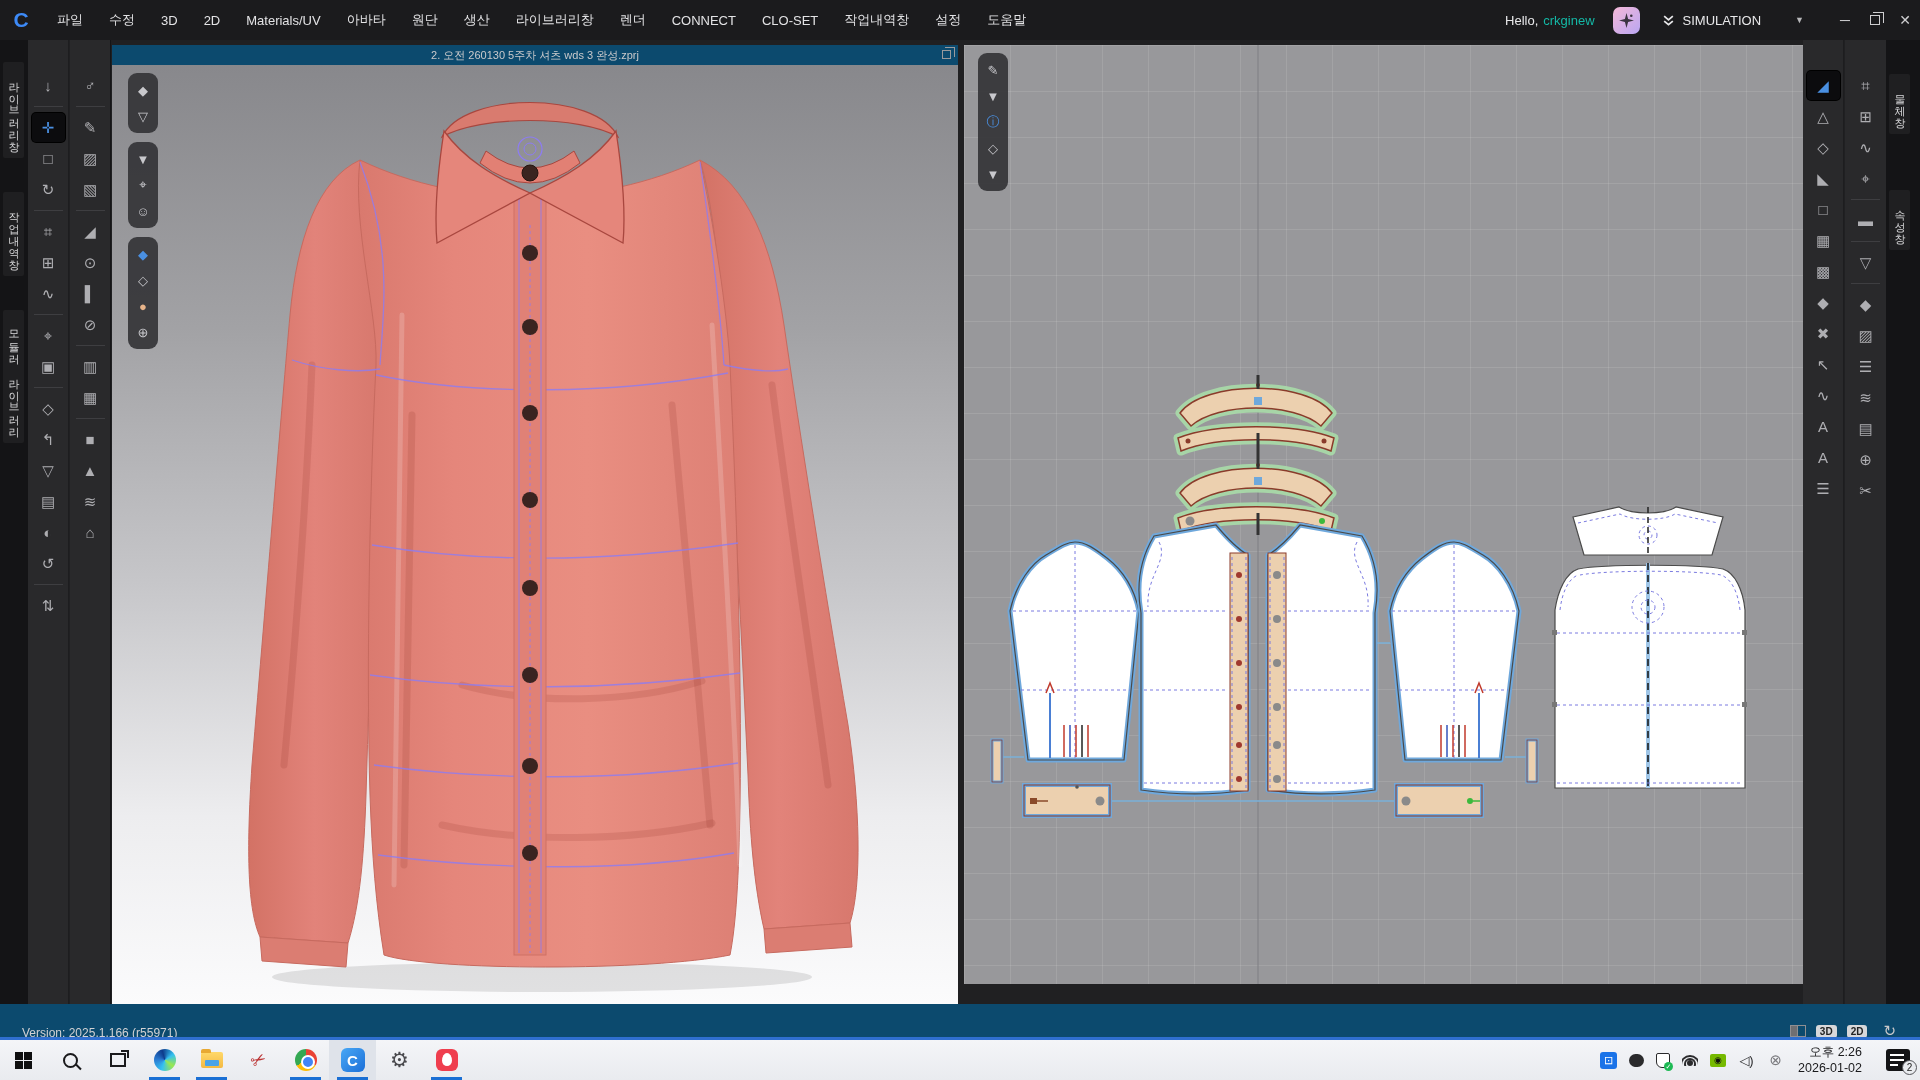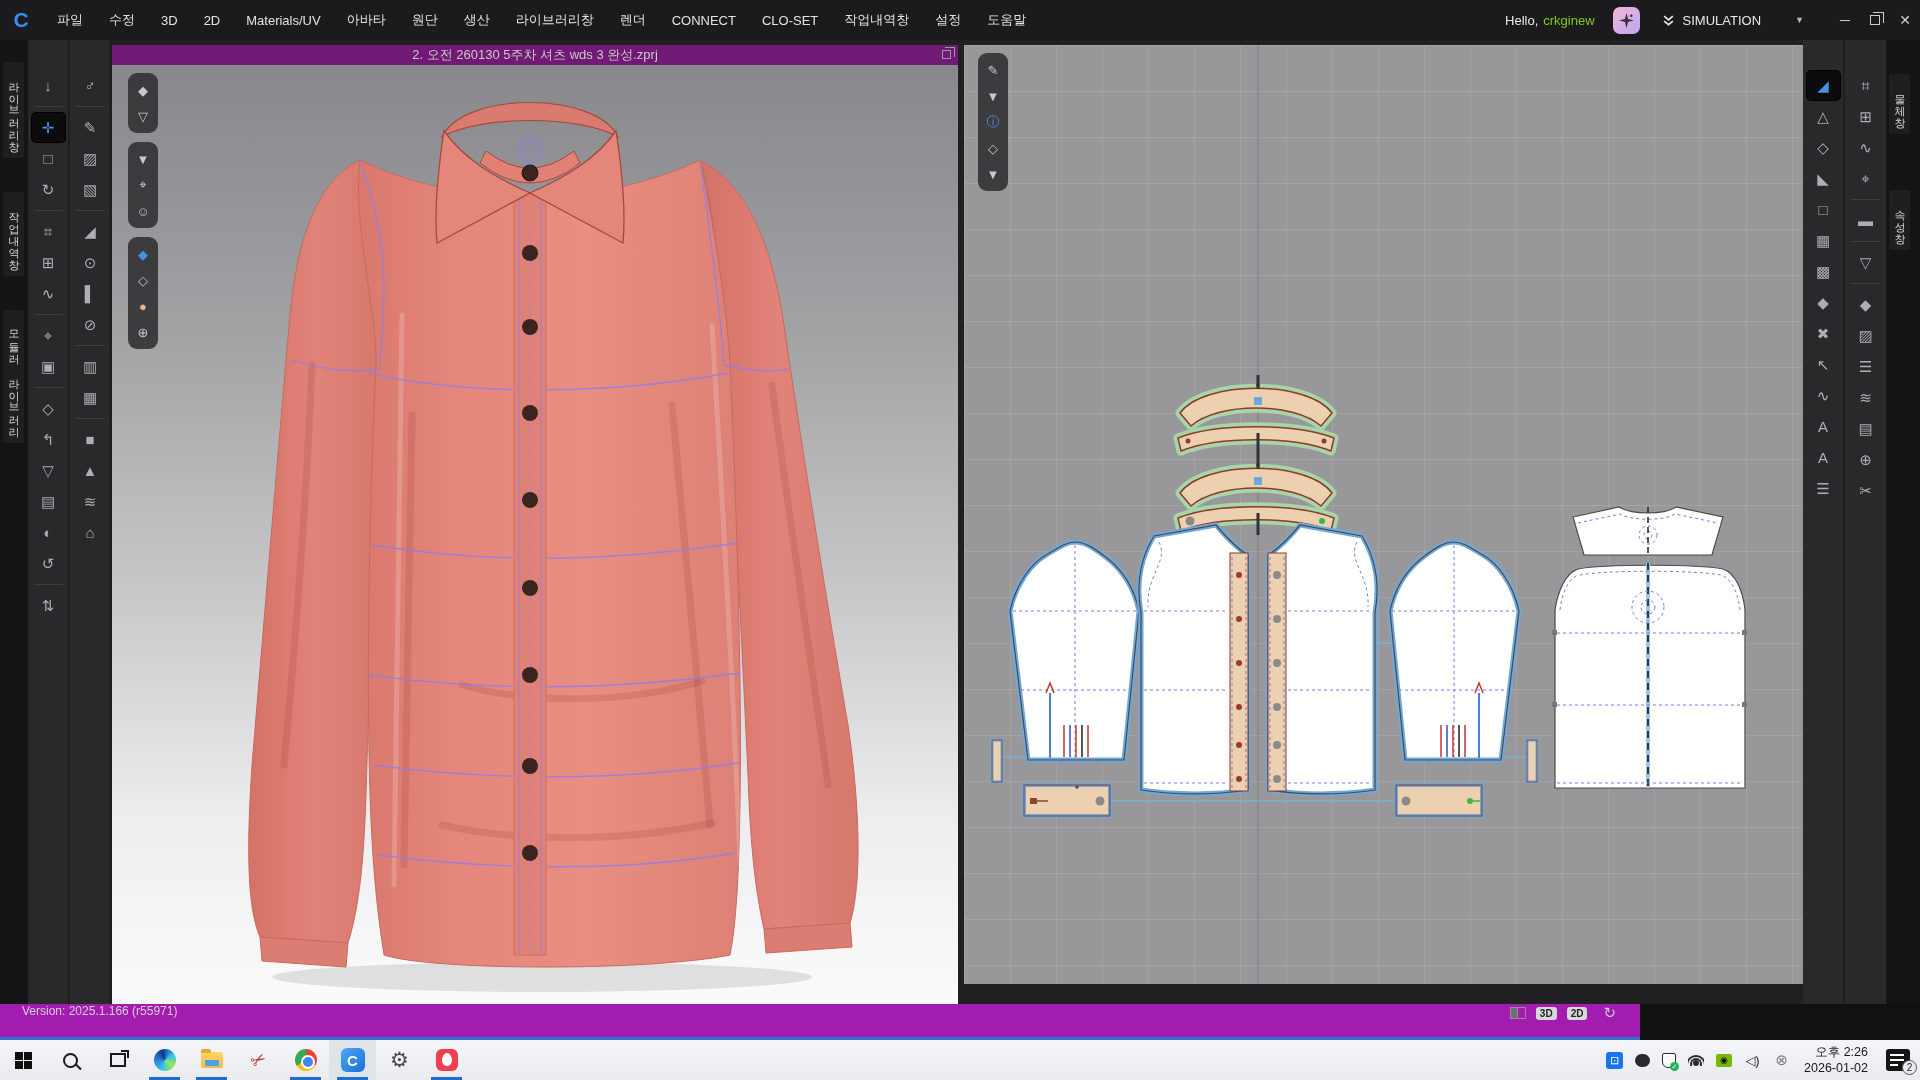--- a/index.html
+++ b/index.html
@@ -9,21 +9,21 @@
   
   #topbar { position:absolute; left:0; top:0; width:1920px; height:40px;
     background:#1b1b1d; display:flex; align-items:center; z-index:30; }
   #logo { width:22px; height:22px; margin:0 12px 0 10px; color:#3d8af7;
     font-weight:bold; font-size:21px; line-height:22px; text-align:center; }
   #menus { display:flex; align-items:center; height:100%; }
   .menu-item { padding:0 13px; color:#e3e3e5; font-size:13px; height:100%;
     display:flex; align-items:center; cursor:default; }
   #topbar-right { margin-left:auto; display:flex; align-items:center; height:100%; }
   #greeting { color:#e8e8ea; font-size:13px; }
-  #username { color:#84cc16; font-size:13px; margin-left:5px; }
+  #username { color:#14b8a6; font-size:13px; margin-left:5px; }
   #ai-btn { width:27px; height:27px; border-radius:7px; margin:0 22px 0 18px;
     background:linear-gradient(135deg,#f5b8d8,#b9a6f2); display:flex;
     align-items:center; justify-content:center; }
   #ai-btn svg { width:17px; height:17px; }
   #sim-btn { display:flex; align-items:center; color:#e8e8ea; font-size:13px; gap:8px; }
   #sim-caret { color:#b8b8ba; font-size:9px; margin:0 26px 0 34px; }
   .winctl { width:30px; height:100%; display:flex; align-items:center;
     justify-content:center; color:#cfcfd1; font-size:14px; }
   .winctl .restore-box { width:10px; height:10px; border:1px solid #cfcfd1; position:relative; }
   .winctl .restore-box:before { content:""; position:absolute; left:2px; top:-4px;
@@ -50,21 +50,21 @@
   #rtc1 { right:76px; border-right:1px solid #1d1d1f; }
   #rtc2 { right:34px; }
   .tool { width:33px; height:29px; display:flex; align-items:center; justify-content:center;
     border-radius:4px; margin:1px 0; color:#aeaeb2; font-size:15px; cursor:default; }
   .tool.selected { background:#0c0c0e; color:#4a90e2; box-shadow:0 0 0 1px #000; }
   .tool.dim { color:#66666a; }
   .sep { width:29px; height:1px; background:#3e3e41; margin:5px 0; }
 
   
   #panel3d { position:absolute; left:112px; top:5px; width:846px; height:959px; }
-  .ptitle { height:20px; background:#701a75; color:#c9c9cb; font-size:13px;
+  .ptitle { height:20px; background:#0c4a6e; color:#c9c9cb; font-size:11px;
     display:flex; align-items:center; justify-content:center; position:relative; }
   .float-ico { position:absolute; right:7px; top:5px; width:9px; height:9px;
     border:1px solid #9a9a9c; }
   .float-ico:before { content:""; position:absolute; left:2px; top:-4px; width:9px;
     height:9px; border:1px solid #9a9a9c; border-left:none; border-bottom:none; }
   #view3d { position:relative; width:100%; height:939px; overflow:hidden;
     background:linear-gradient(180deg,#88888c 0%,#a2a2a5 28%,#c6c6c9 55%,#ededef 80%,#fbfbfc 100%); }
 
   
   .fgroup { background:rgba(52,52,55,0.92); border-radius:9px; width:30px;
@@ -77,22 +77,22 @@
 
   
   #panel2d { position:absolute; left:964px; top:5px; width:843px; height:959px; }
   #view2d { position:relative; width:100%; height:939px; overflow:hidden; background:#98989b;
     background-image:
       linear-gradient(rgba(255,255,255,0.10) 1px, transparent 1px),
       linear-gradient(90deg, rgba(255,255,255,0.10) 1px, transparent 1px);
     background-size:46px 46px; }
 
   
-  #statusbar { position:absolute; left:0; top:1004px; width:1640px; height:36px;
-    background:#a21caf; color:#d2d2d4; font-size:12px; display:flex; align-items:flex-start; z-index:30; }
+  #statusbar { position:absolute; left:0; top:1004px; width:1920px; height:36px;
+    background:#0c4a6e; color:#d2d2d4; font-size:12px; display:flex; align-items:flex-end; z-index:30; }
   #statusbar .version { margin-left:22px; }
   #status-right { margin-left:auto; margin-right:24px; display:flex; align-items:center; gap:10px; }
   .view-badge { background:#d8d8da; color:#222; font-size:10px; font-weight:bold;
     border-radius:3px; padding:1px 4px; }
   .split-ico { width:16px; height:12px; border:1px solid #8f8f92; display:flex; }
   .split-ico span { flex:1; } .split-ico span:first-child { background:#6f6f72; border-right:1px solid #8f8f92; }
   #refresh-ico { color:#c8c8ca; font-size:15px; margin-left:6px; }
   #accent-line { position:absolute; left:0; bottom:0; width:100%; height:3px; background:#2f6fd0; }
 
   
@@ -154,21 +154,21 @@
     background:#1db954; border-radius:50%; color:#fff; font-size:7px; line-height:9px; text-align:center; }
   .t-wifi { position:relative; width:16px; height:12px; overflow:hidden; }
   .t-wifi i { position:absolute; left:50%; bottom:-10px; transform:translateX(-50%);
     border:2px solid #2a2a2c; border-radius:50%; }
   .t-wifi i:nth-child(1){ width:6px; height:6px; background:#2a2a2c; bottom:0;}
   .t-wifi i:nth-child(2){ width:12px; height:12px; border-bottom-color:transparent; bottom:-4px;}
   .t-wifi i:nth-child(3){ width:20px; height:20px; border-bottom-color:transparent; bottom:-9px;}
   .t-nvidia { background:#76b900; border-radius:2px; width:16px; height:13px; color:#0f0f10;
     font-size:9px; text-align:center; line-height:13px; }
   .t-xcircle { color:#7a7a7e; font-size:15px; }
-  #clock { text-align:right; font-size:12.5px; color:#1a1a1c; line-height:1.3; margin-right:18px; }
+  #clock { text-align:right; font-size:12.5px; color:#1a1a1c; line-height:1.3; margin-right:24px; }
   #notif { width:24px; height:22px; background:#141416; border-radius:3px; position:relative;
     margin-right:10px; }
   #notif i { position:absolute; left:4px; height:2px; background:#fff; }
   #notif i:nth-child(1){ top:5px; width:14px; } #notif i:nth-child(2){ top:10px; width:14px; }
   #notif i:nth-child(3){ top:15px; width:8px; }
   #notif .badge { position:absolute; right:-7px; bottom:-4px; width:15px; height:15px;
     border:1.5px solid #55555a; border-radius:50%; background:#e9ebef; color:#222;
     font-size:10px; text-align:center; line-height:14px; }
 
   svg { display:block; }

